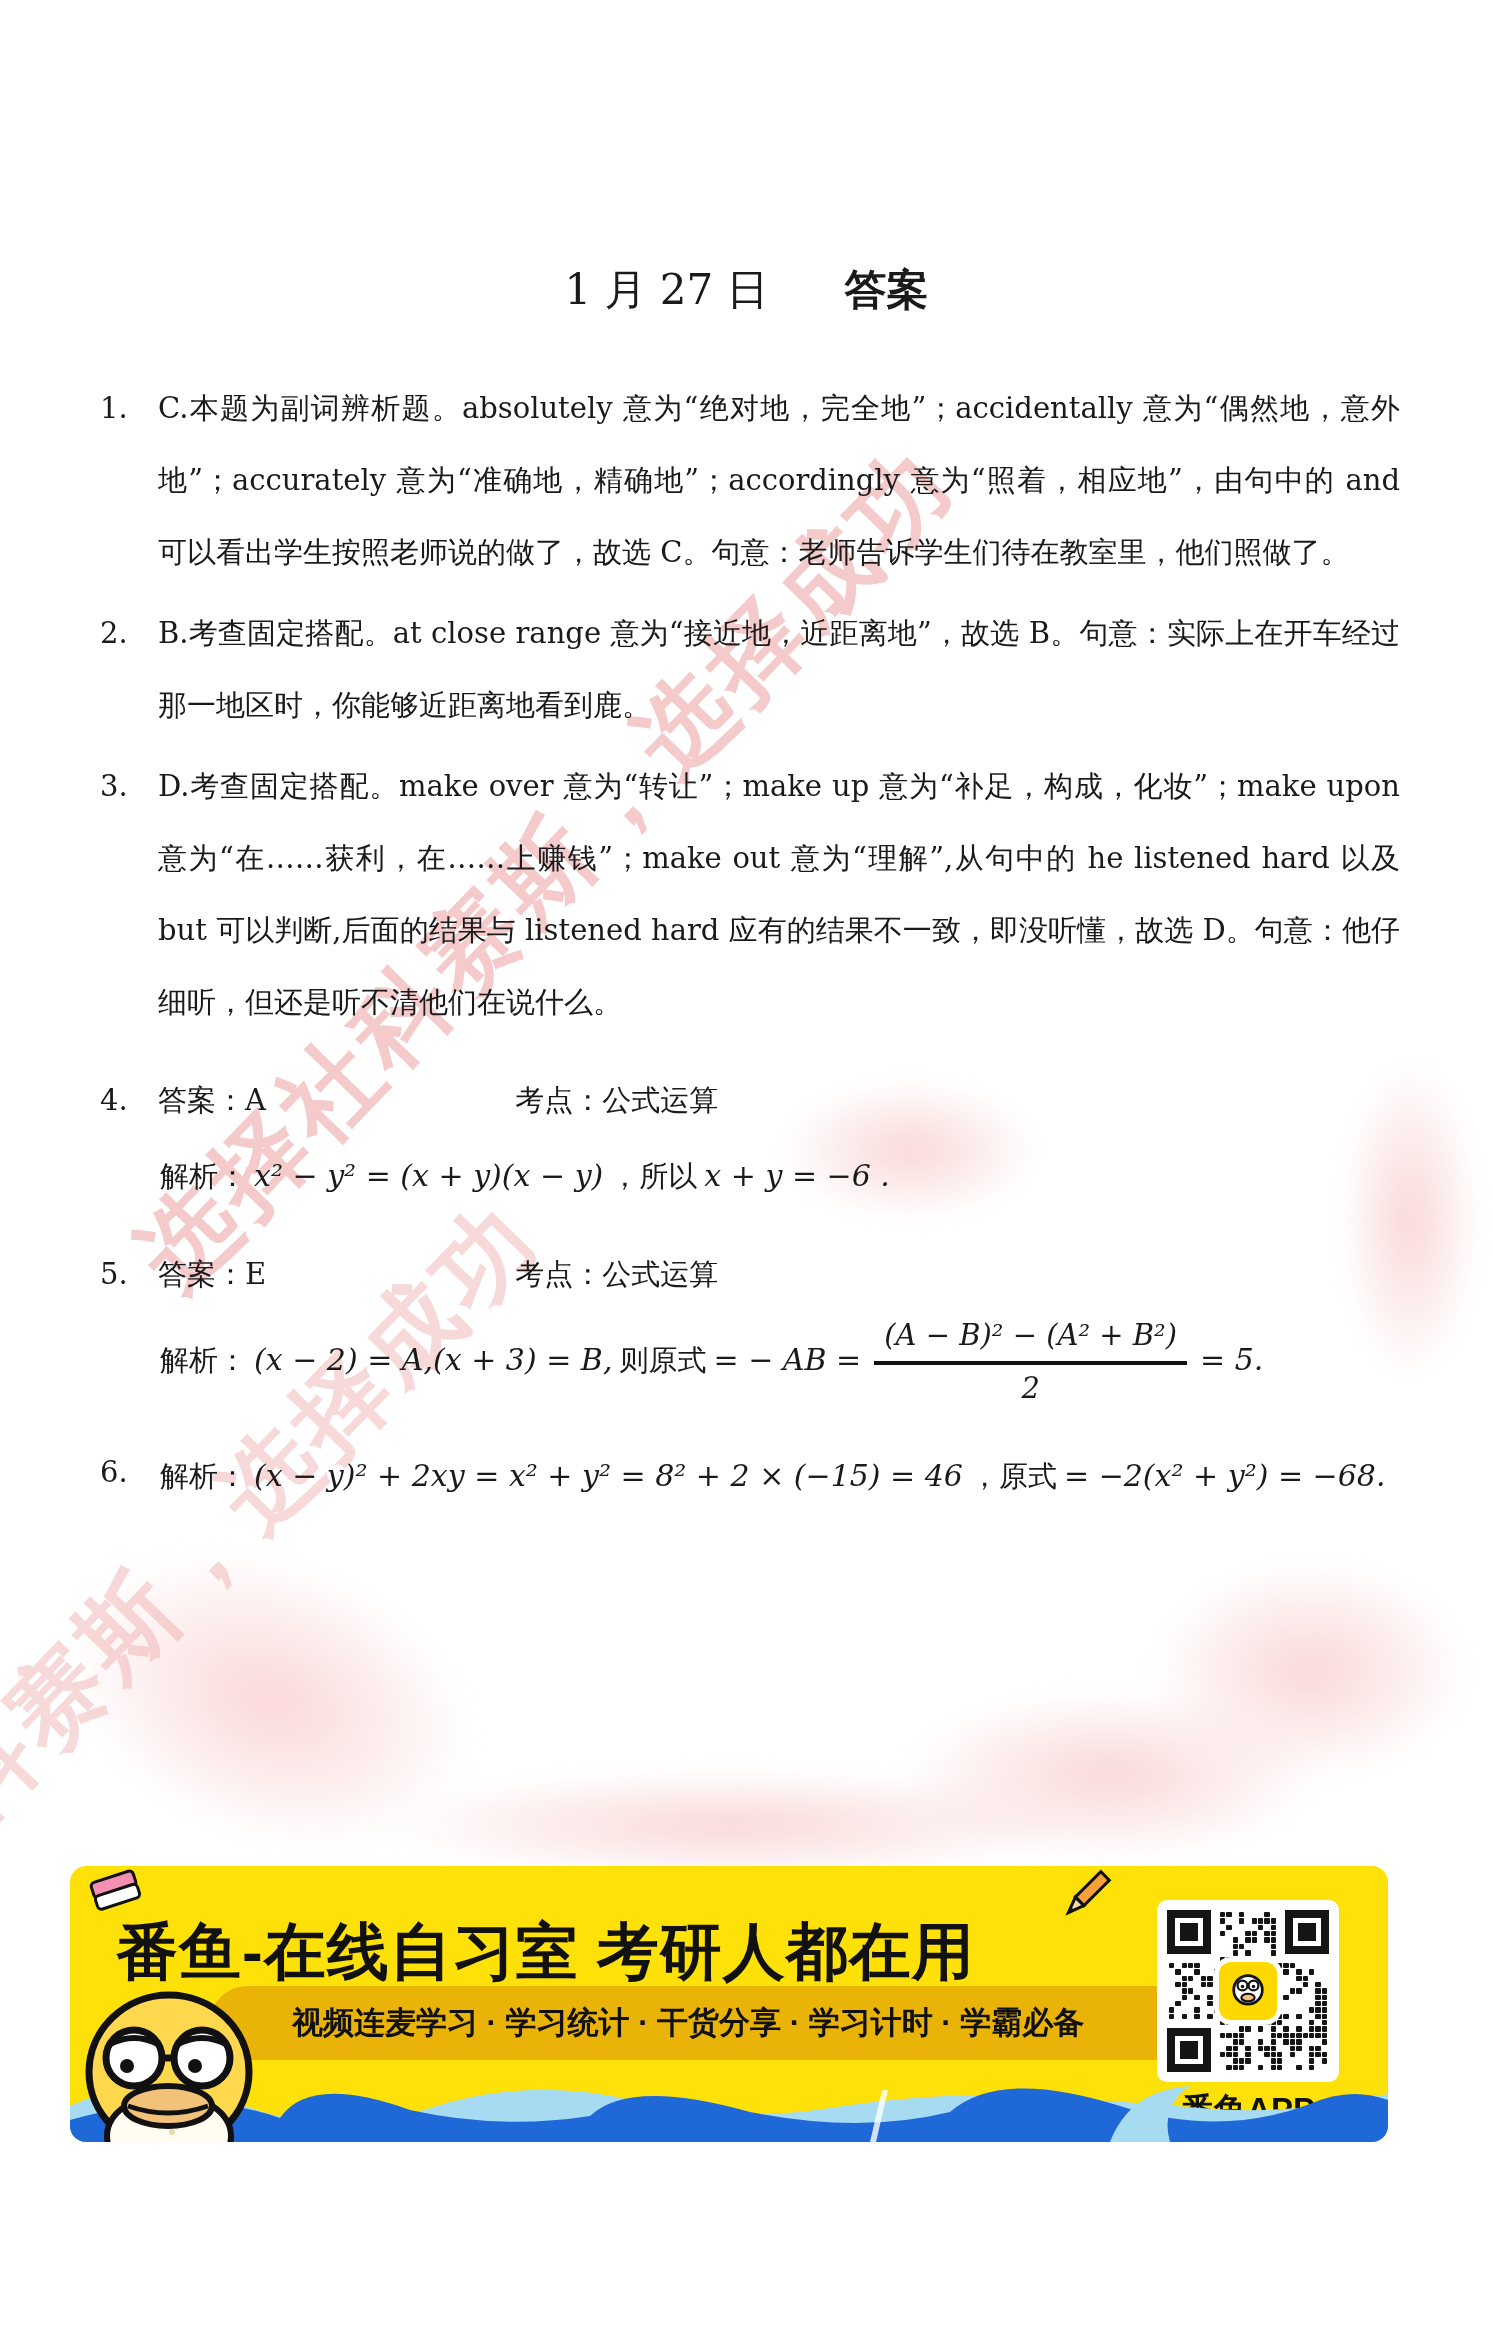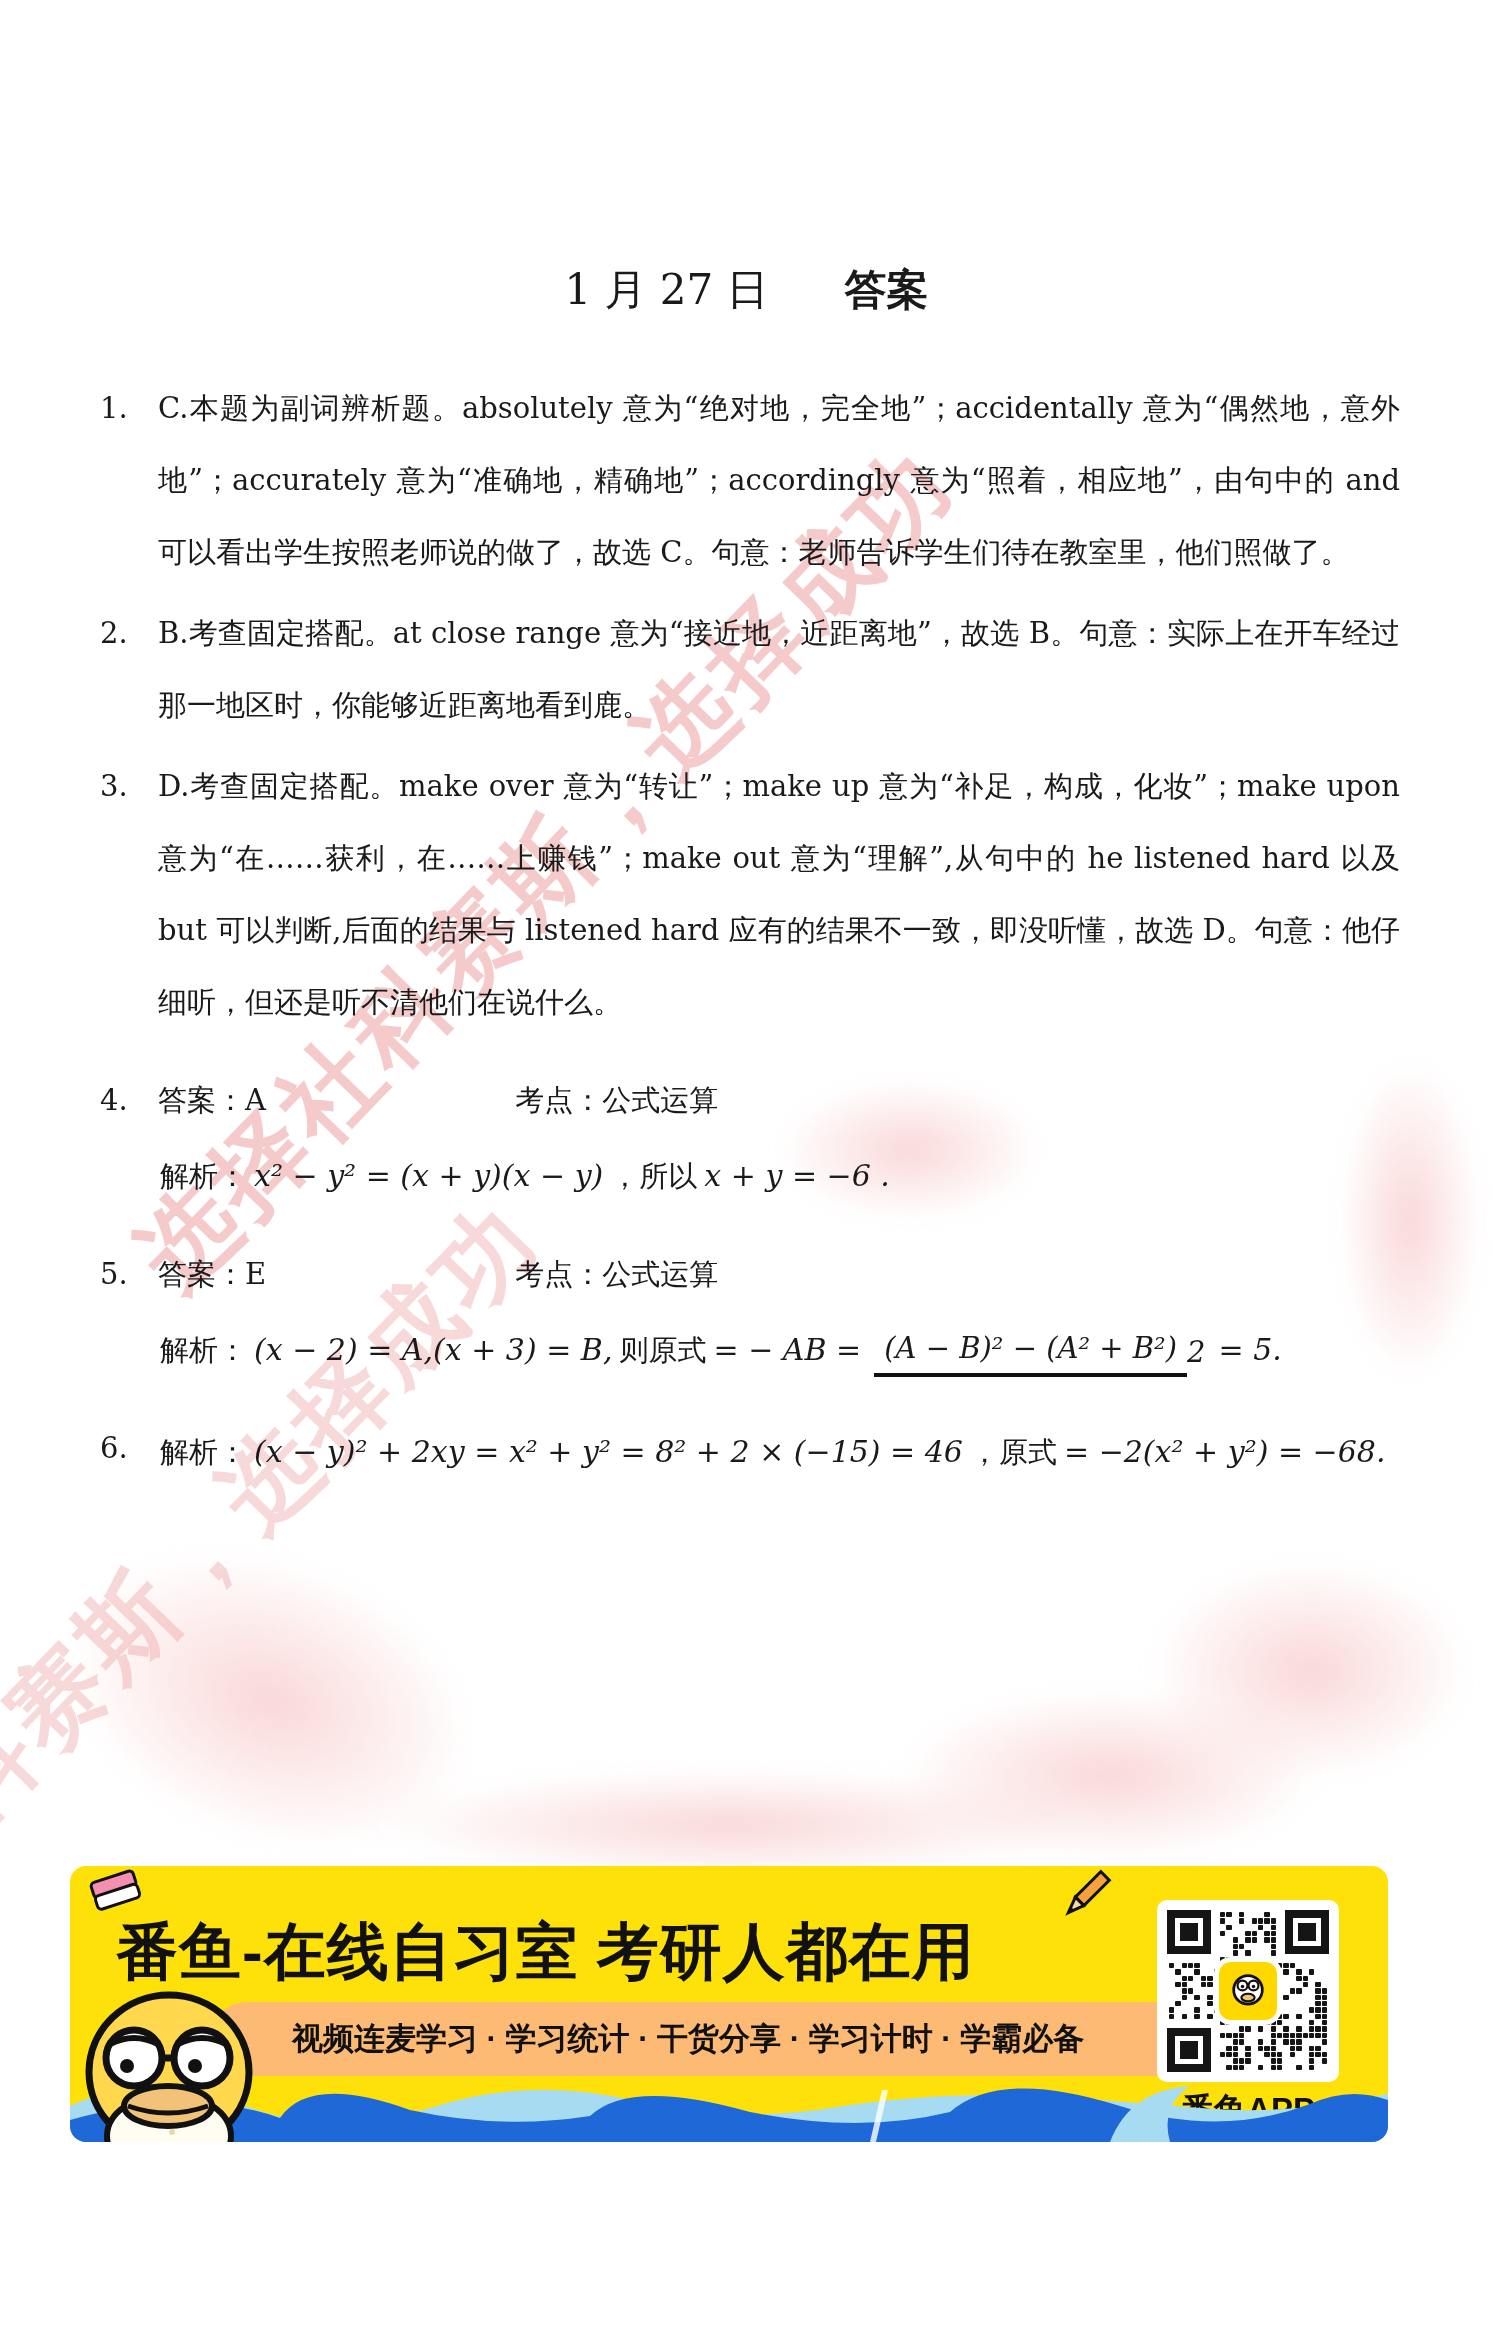--- a/index.html
+++ b/index.html
@@ -45,31 +45,31 @@
   .item{display:flex;margin-bottom:9px;}
   .num{flex:0 0 58px;font-size:29px;line-height:72px;}
   .txt{margin:0;flex:1;font-size:29px;line-height:72px;text-align:justify;}
   .item.math{margin-top:26px;}
   .mcontent{flex:1;}
   .ansrow{font-size:29px;line-height:72px;}
   .ans{display:inline-block;min-width:348px;}
   .anarow{font-size:29px;line-height:72px;margin-top:4px;}
   .math-seg{font-style:italic;font-size:30px;padding:0 5px;}
   .cn-seg{padding:0 2px;}
-  .frac{display:inline-flex;flex-direction:row;align-items:center;vertical-align:middle;
+  .frac{display:inline-flex;flex-direction:column;align-items:center;vertical-align:middle;
         margin:0 8px;font-style:italic;font-size:29px;line-height:1.5;}
   .frac .fn{border-bottom:4px solid #111;padding:0 10px 3px;}
   .frac .fd{padding-top:2px;}
 
   
   .banner{position:absolute;left:70px;top:1866px;width:1318px;height:276px;background:#FFE10A;
           border-radius:16px;overflow:hidden;z-index:3;}
   .banner-headline{position:absolute;left:46px;top:44px;font-family:"Liberation Sans","DejaVu Sans",sans-serif;
                    font-weight:900;font-size:62px;color:#111;letter-spacing:1px;white-space:nowrap;}
-  .feature-pill{position:absolute;left:140px;top:136px;width:1000px;height:74px;background:#fdba74;
+  .feature-pill{position:absolute;left:140px;top:120px;width:1000px;height:74px;background:#eab308;
                 border-radius:40px;display:flex;align-items:center;padding-left:82px;box-sizing:border-box;}
   .feature-text{font-family:"Liberation Sans","DejaVu Sans",sans-serif;font-weight:700;font-size:31px;color:#111;white-space:nowrap;}
   .eraser{position:absolute;left:16px;top:0;width:60px;height:52px;}
   .pencil{position:absolute;left:985px;top:0;width:62px;height:58px;}
   .fish{position:absolute;left:10px;top:118px;width:178px;height:168px;z-index:2;}
   .qr-box{position:absolute;left:1087px;top:34px;width:182px;height:182px;background:#fff;border-radius:10px;}
   .qr-modules{position:absolute;inset:12px;display:grid;grid-template-rows:repeat(25,1fr);
               grid-template-columns:repeat(25,1fr);gap:1px;}
   .qr-modules i{background:#151515;border-radius:1px;}
   .finder{position:absolute;width:44px;height:44px;background:#fff;border:8px solid #151515;box-sizing:border-box;}

